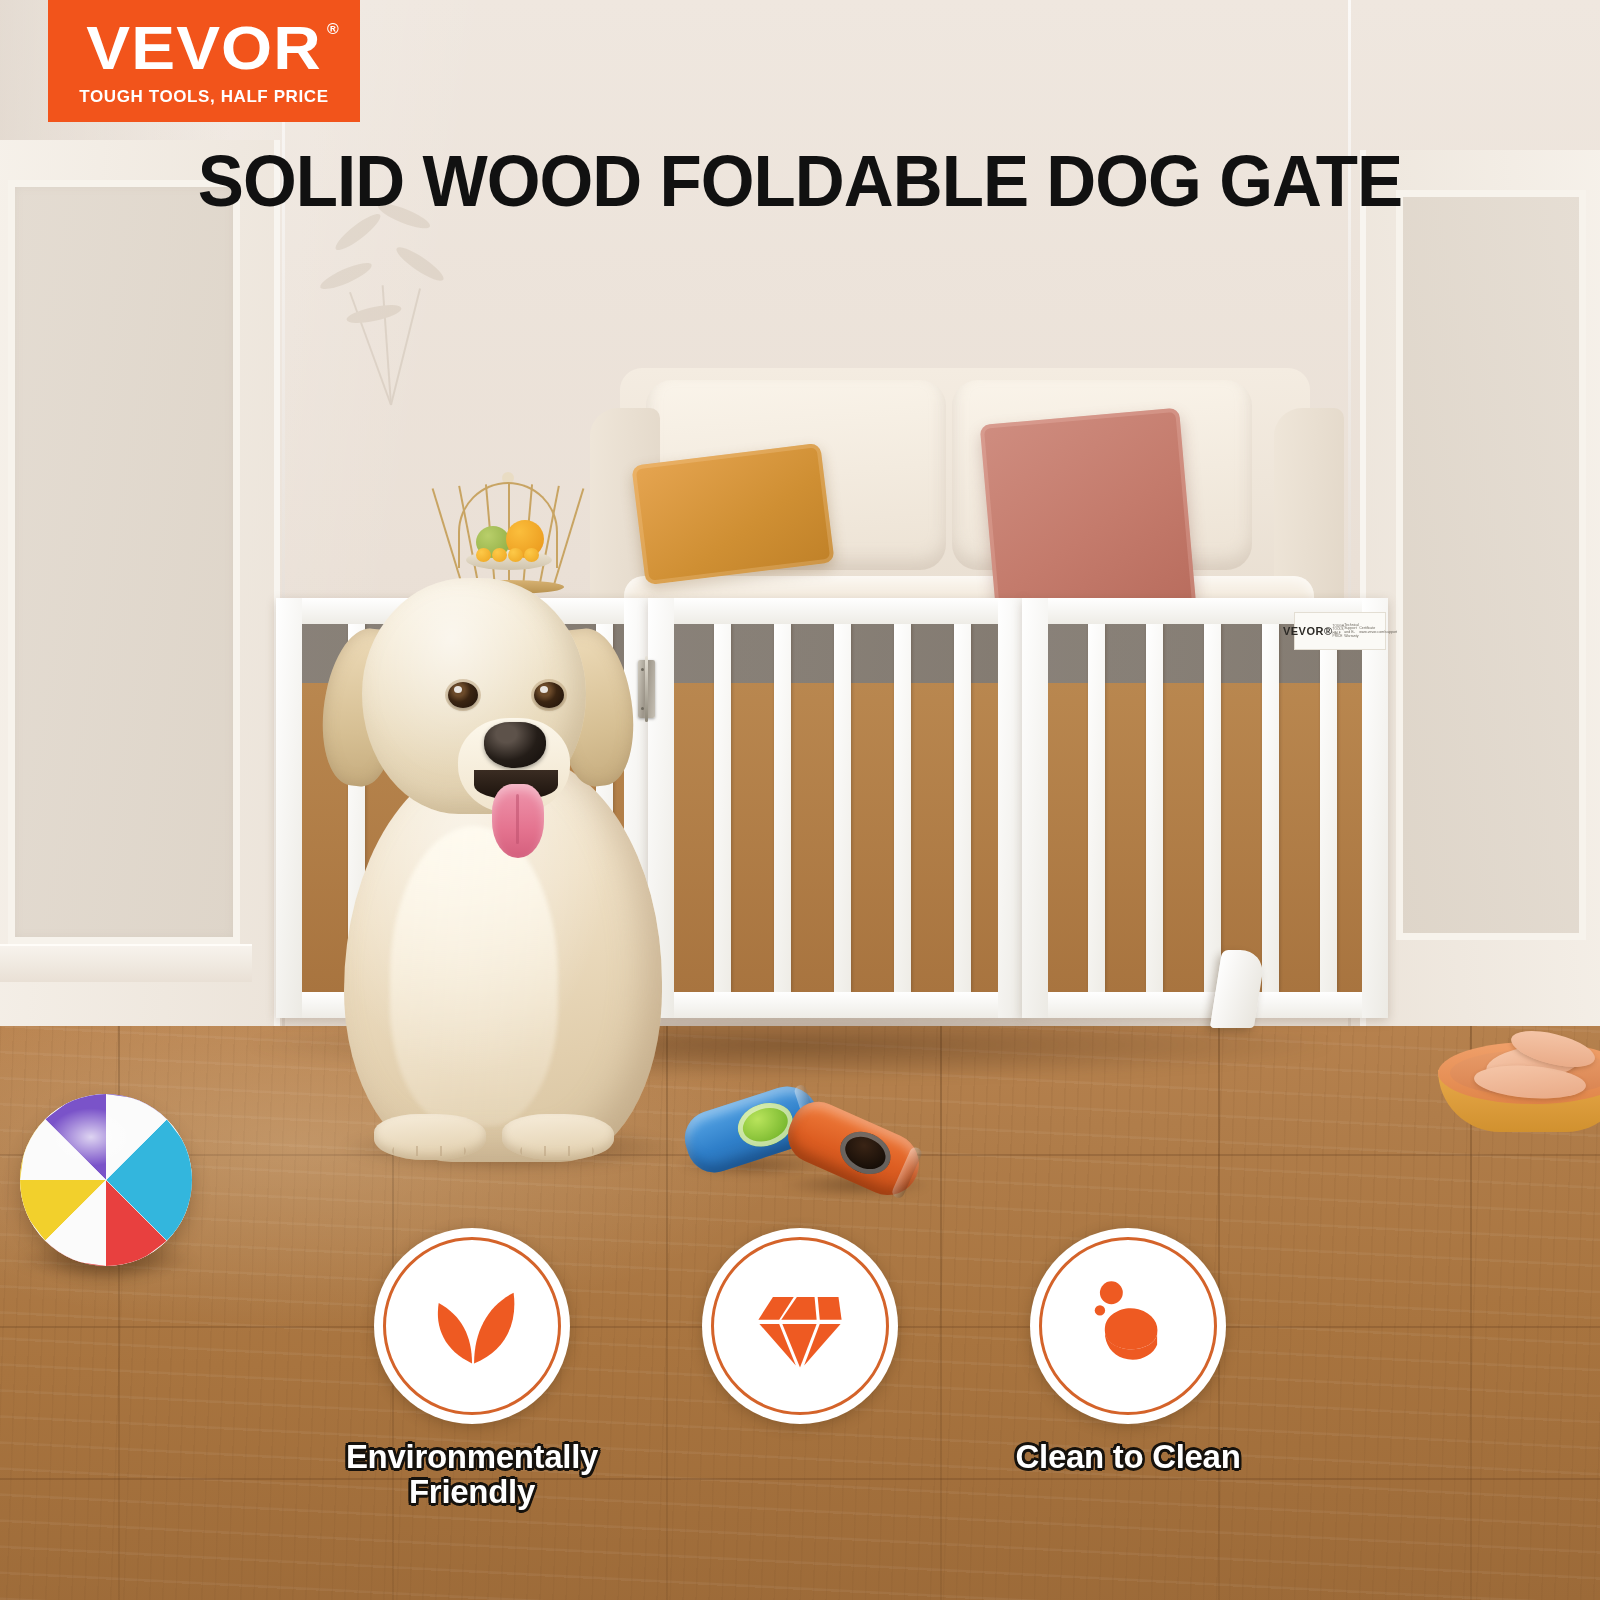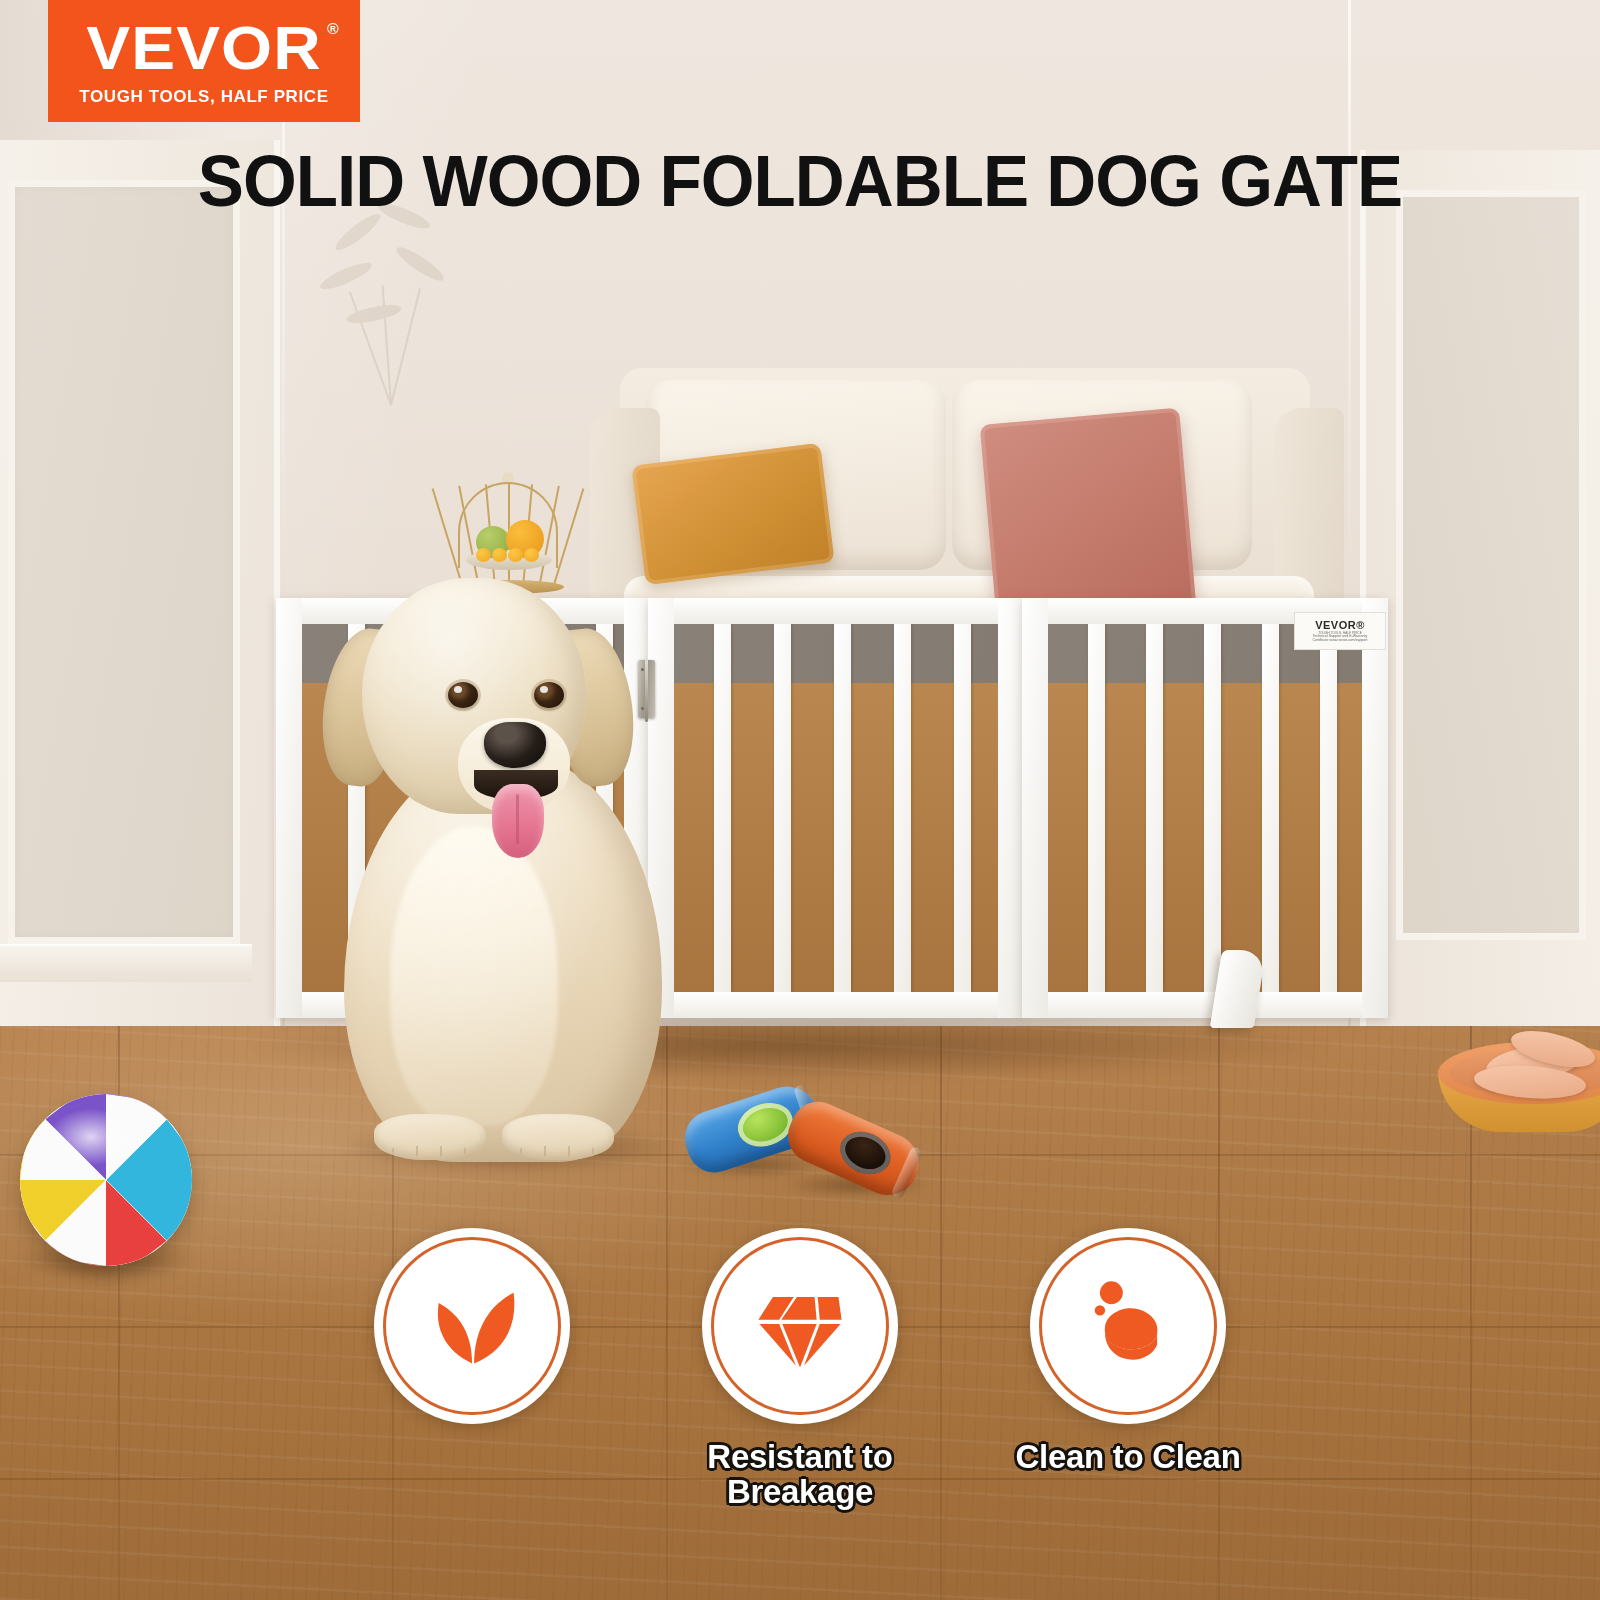--- a/index.html
+++ b/index.html
@@ -239,21 +239,21 @@
   .gate-foot {
     position:absolute; left:940px; top:352px; width:44px; height:78px;
     background:linear-gradient(100deg,#ffffff,#e8e5de);
     border-radius:6px 26px 4px 4px;
     transform:skewX(-9deg);
     box-shadow:-3px 4px 8px rgba(80,58,34,.33);
   }
   .vevor-sticker {
     position:absolute; left:1018px; top:14px; width:92px; height:38px;
     background:#fbfaf6; border:1px solid #e3ded3;
-    display:flex; flex-direction:column; align-items:center; justify-content:center;
+    display:flex; flex-direction:row; align-items:center; justify-content:center;
     line-height:1;
   }
   .vevor-sticker .vs-brand { font-size:11px; font-weight:bold; letter-spacing:.5px; color:#2c2a26; }
   .vevor-sticker .vs-sub   { font-size:3.2px; color:#6c675e; margin-top:1px; }
   .vevor-sticker .vs-line  { font-size:3.6px; color:#6c675e; }
 
   
   .dog { position:absolute; left:318px; top:566px; width:380px; height:600px; }
   .dog-shadow {
     position:absolute; left:20px; bottom:-8px; width:340px; height:52px;
@@ -701,38 +701,38 @@
 
   <div class="features">
 
     <div class="feature">
       <div class="badge">
         <svg viewBox="0 0 100 100">
           <path d="M50 86 C50 60 40 40 18 28 C14 52 24 74 50 86 Z" fill="#EE5A22"></path>
           <path d="M52 86 C52 54 66 30 90 18 C94 48 82 74 52 86 Z" fill="#EE5A22"></path>
         </svg>
       </div>
+      <div class="feature-label">Environmentally
+Friendly</div>
     </div>
 
 
     <div class="feature">
       <div class="badge">
         <svg viewBox="0 0 100 100">
           <g fill="#EE5A22">
             <path d="M24 22 H44 L30 44 H10 Z"></path>
             <path d="M47 22 H64 L66 44 H32 Z"></path>
             <path d="M67 22 H87 L90 44 H69 Z"></path>
             <path d="M11 48 H30 L46 88 Z"></path>
             <path d="M33 48 H66 L50 90 Z"></path>
             <path d="M69 48 H89 L54 88 Z"></path>
           </g>
         </svg>
       </div>
-      <div class="feature-label">Resistant to
-Breakage</div>
     </div>
 
     <div class="feature">
       <div class="badge">
         <svg viewBox="0 0 100 100">
           <g fill="#EE5A22">
             <circle cx="34" cy="18" r="11"></circle>
             <circle cx="23" cy="35" r="5"></circle>
             <path d="M28 50 C30 38 46 30 60 34 C74 38 80 48 78 58 C76 68 62 74 48 72 C34 70 26 62 28 50 Z"></path>
             <path d="M28 60 C30 72 38 80 50 82 C62 84 74 78 78 68 L78 58 C76 68 62 74 48 72 C36 70 29 64 28 56 Z"></path>

